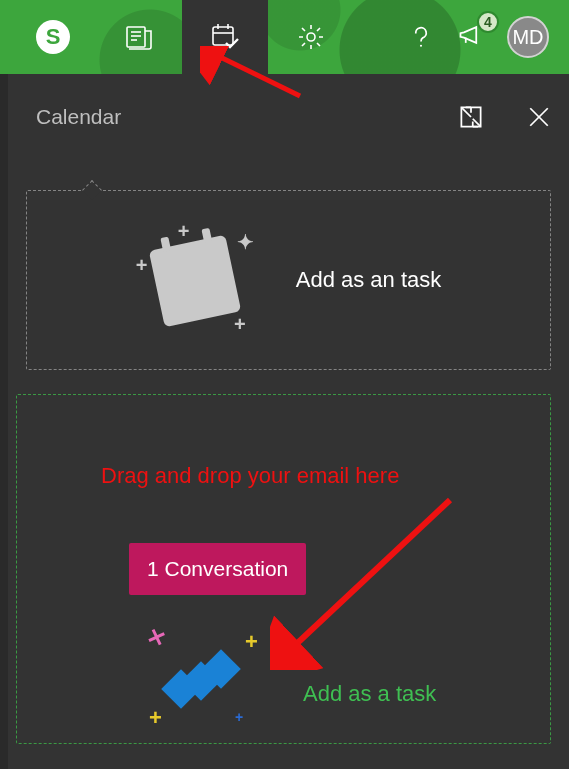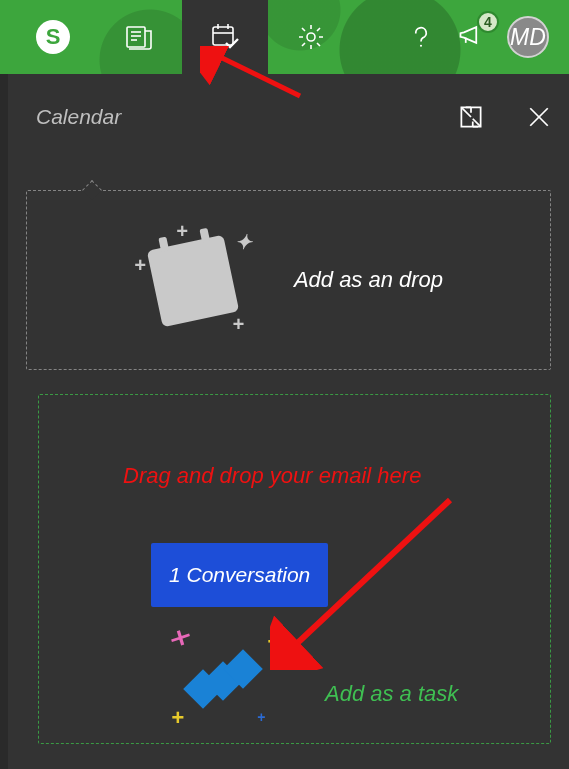--- a/index.html
+++ b/index.html
@@ -50,25 +50,25 @@
     position:absolute; top:-10px; right:-14px;
     width:22px; height:22px; border-radius:50%; background:#d6e8c8;
     border:2px solid #2f8a2f;
     display:flex;align-items:center;justify-content:center;
     color:#2c5d22; font-size:14px; font-weight:600;
   }
   .avatar {
     width:42px; height:42px; border-radius:50%;
     background:#898989; border:2px solid #d3d3d3;
     display:flex;align-items:center;justify-content:center;
-    font-size:23px; font-weight:500; color:#fff;font-style:italic;
+    font-size:20px; font-weight:500; color:#fff;
   }
 
   
-  .panel { position:absolute; left:8px; right:0; top:74px; bottom:0; background:#333333;font-style:italic; }
+  .panel { position:absolute; left:8px; right:0; top:74px; bottom:0; background:#333333; }
   .panel-header {
     display:flex; align-items:center; height:86px; padding:0 16px 0 28px;
   }
   .tab {
     font-size:21px; color:#bfbfbf; margin-right:40px; padding:6px 0;
     cursor:pointer;
   }
   .tab.active { color:#fff; font-weight:600; position:relative;}
   .tab.active::after {
     content:""; position:absolute; left:0; right:0; bottom:-12px; height:5px; background:#3eb83e;
@@ -98,33 +98,33 @@
   .cal-tile::before, .cal-tile::after {
     content:""; position:absolute; top:-10px; width:8px;height:14px;background:#c9c9c9;border-radius:2px;
   }
   .cal-tile::before { left:14px;}
   .cal-tile::after { right:14px;}
   .sparkle { position:absolute; color:#c9c9c9; font-size:20px; font-weight:bold;}
   .sp1{left:0;top:34px}.sp2{left:42px;top:0}.sp3{right:2px;top:10px}.sp4{right:10px;bottom:4px}
   .drop-label { font-size:22px; color:#fff; }
 
   .taskzone {
-    margin:24px 18px 0 30px;
+    margin:24px 18px 0 8px;
     border:1px dashed #3a9a44;
     border-radius:2px;
     height:350px;
     position:relative;
   }
   .annot-text {
     position:absolute; left:84px; top:68px;
     color:#e11; font-size:22px; font-weight:400;
   }
   .chip {
     position:absolute; left:112px; top:148px;
-    background:#1d4ed8; padding:20px 18px; font-size:21px;
+    background:#be185d; padding:14px 18px; font-size:21px;
     border-radius:2px;
   }
   .task-graphic {
     position:absolute; left:120px; top:230px; width:140px; height:110px;
   }
   .check-blue { position:absolute; left:30px; top:30px; transform:rotate(0deg);}
   .check-blue .sq { position:absolute; width:28px;height:28px; background:#1a82d6;}
   .check-blue .sq1{ left:0; top:20px; transform:rotate(45deg);}
   .check-blue .sq2{ left:20px; top:12px; transform:rotate(45deg);}
   .check-blue .sq3{ left:40px; top:0; transform:rotate(45deg);}
@@ -207,21 +207,21 @@
 
   <div class="dropzone">
     <div class="notch"></div>
     <div class="event-graphic">
       <div class="cal-tile"></div>
       <div class="sparkle sp1">+</div>
       <div class="sparkle sp2">+</div>
       <div class="sparkle sp3">✦</div>
       <div class="sparkle sp4">+</div>
     </div>
-    <div class="drop-label">Add as an drop</div>
+    <div class="drop-label">Add as an task</div>
   </div>
 
   <div class="taskzone">
     <div class="annot-text">Drag and drop your email here</div>
     <div class="chip">1 Conversation</div>
     <div class="task-graphic">
       <div class="check-blue">
         <div class="sq sq1"></div>
           <div class="sq sq2"></div>
           <div class="sq sq3"></div>

